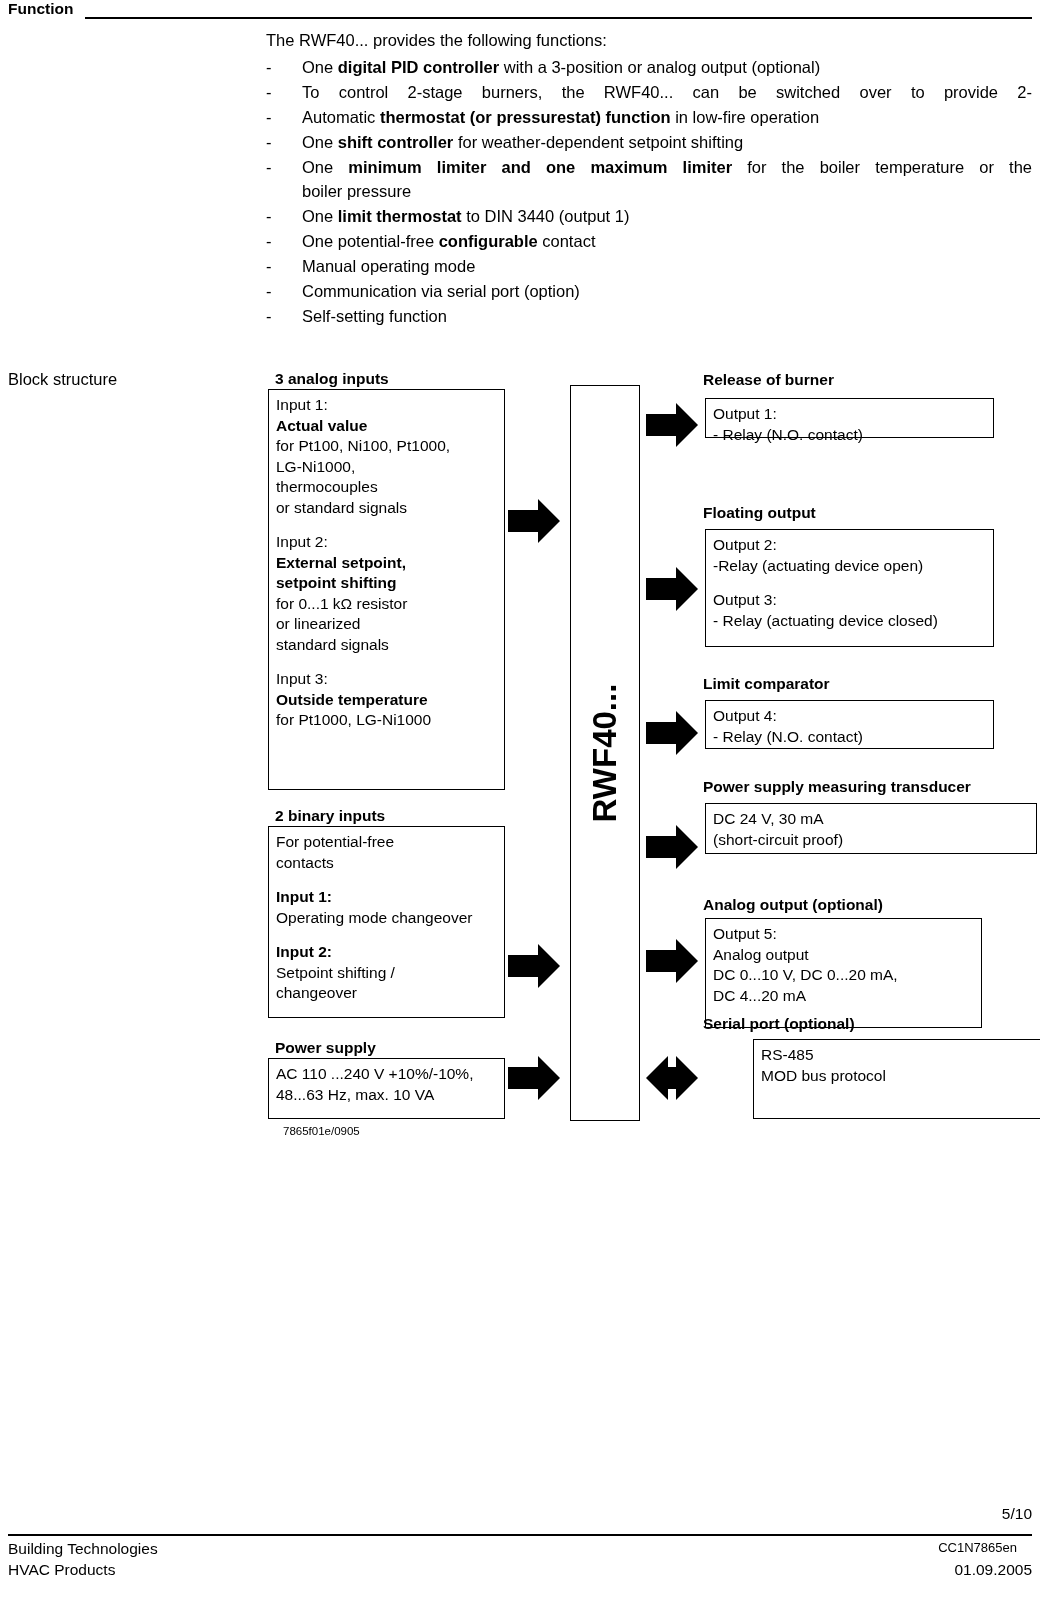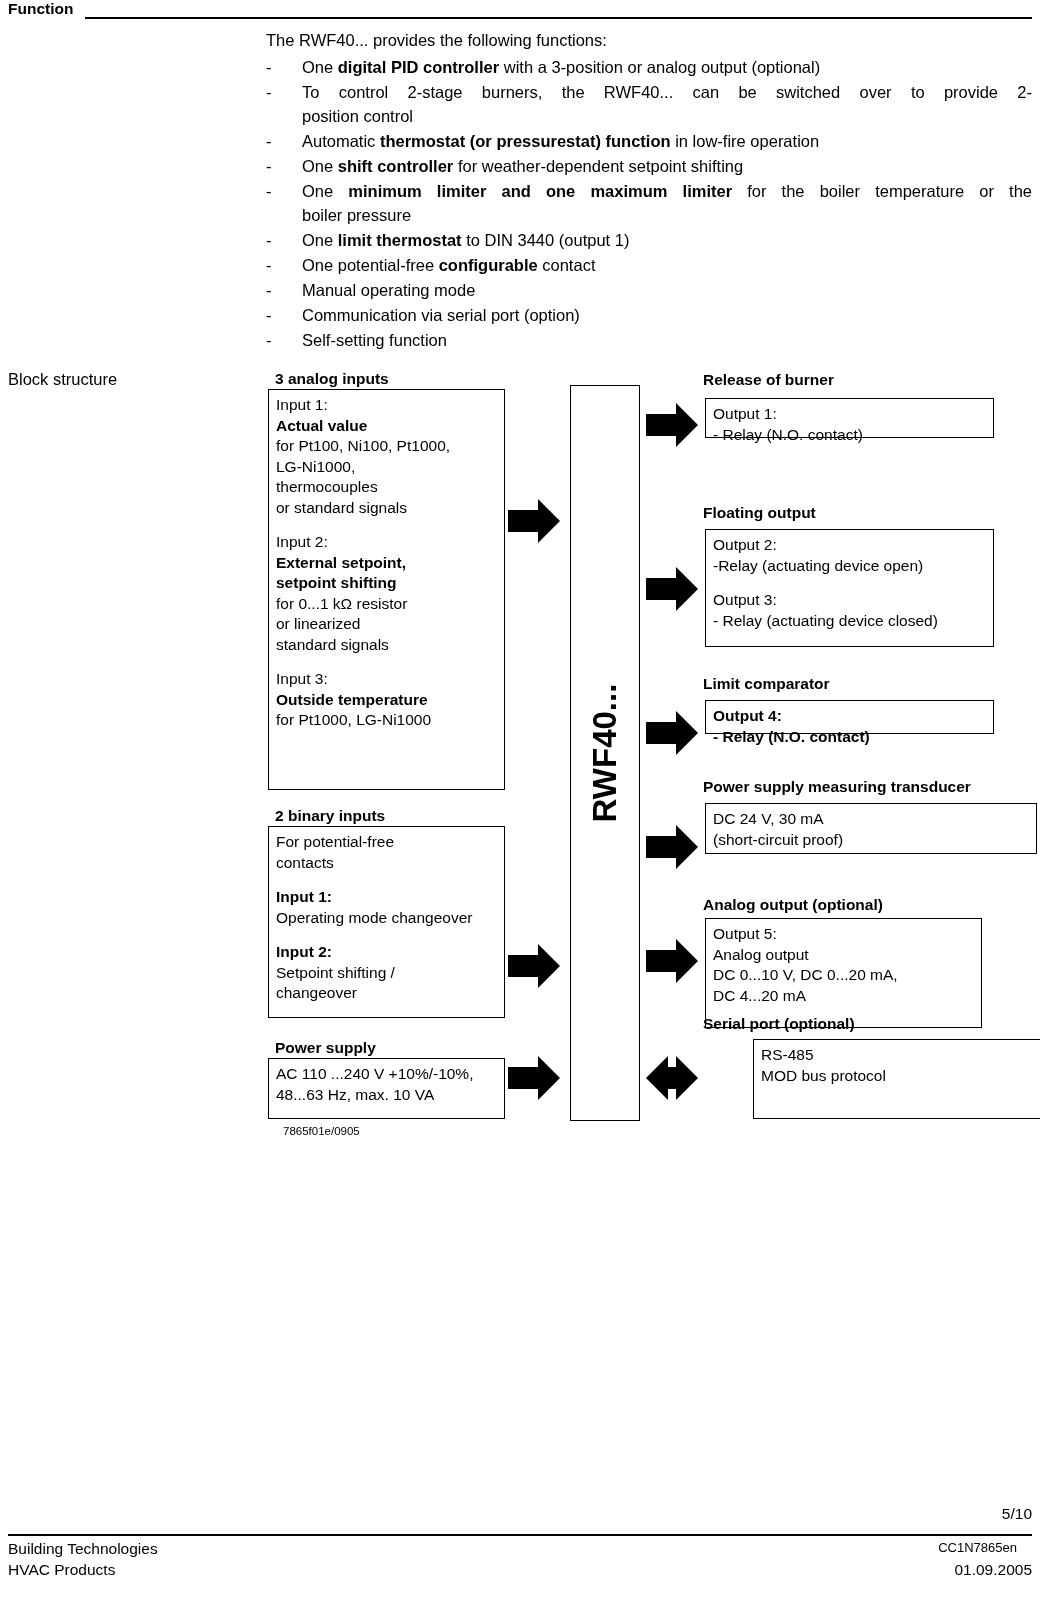--- a/index.html
+++ b/index.html
@@ -174,21 +174,20 @@
 
   <div class="list" id="function-list">
       <div class="li">
         <span class="dash">-</span>
         <span class="txt"><span>One </span><b>digital PID controller</b><span> with a 3-position or analog output (optional)</span></span>
       </div>
       <div class="li">
         <span class="dash">-</span>
         <span class="txt justify">
           <span class="jline" style="text-align-last: justify;">To control 2-stage burners, the RWF40... can be switched over to provide 2-</span>
-          <span class="jline">position control</span>
         </span>
       </div>
       <div class="li">
         <span class="dash">-</span>
         <span class="txt"><span>Automatic </span><b>thermostat (or pressurestat) function</b><span> in low-fire operation</span></span>
       </div>
       <div class="li">
         <span class="dash">-</span>
         <span class="txt"><span>One </span><b>shift controller</b><span> for weather-dependent setpoint shifting</span></span>
       </div>
@@ -302,21 +301,21 @@
     <div class="hdr" style="left:703px; top:504px;">Floating output</div>
     <div class="box" id="box-floating" style="left:705px; top:529px; width:289px; height:118px;">
         <span class="ln">Output 2:</span>
         <span class="ln">-Relay (actuating device open)</span>
         <span class="gap"></span>
         <span class="ln">Output 3:</span>
         <span class="ln">- Relay (actuating device closed)</span>
       </div>
 
     <div class="hdr" style="left:703px; top:675px;">Limit comparator</div>
-    <div class="box" id="box-limit" style="left:705px; top:700px; width:289px; height:34px;font-weight:bold;">
+    <div class="box" id="box-limit" style="left:705px; top:700px; width:289px; height:49px;">
         <span class="ln">Output 4:</span>
         <span class="ln">- Relay (N.O. contact)</span>
       </div>
 
     <div class="hdr" style="left:703px; top:778px;">Power supply measuring transducer</div>
     <div class="box" id="box-transducer" style="left:705px; top:803px; width:332px; height:51px;">
         <span class="ln">DC 24 V, 30 mA</span>
         <span class="ln">(short-circuit proof)</span>
       </div>
 

